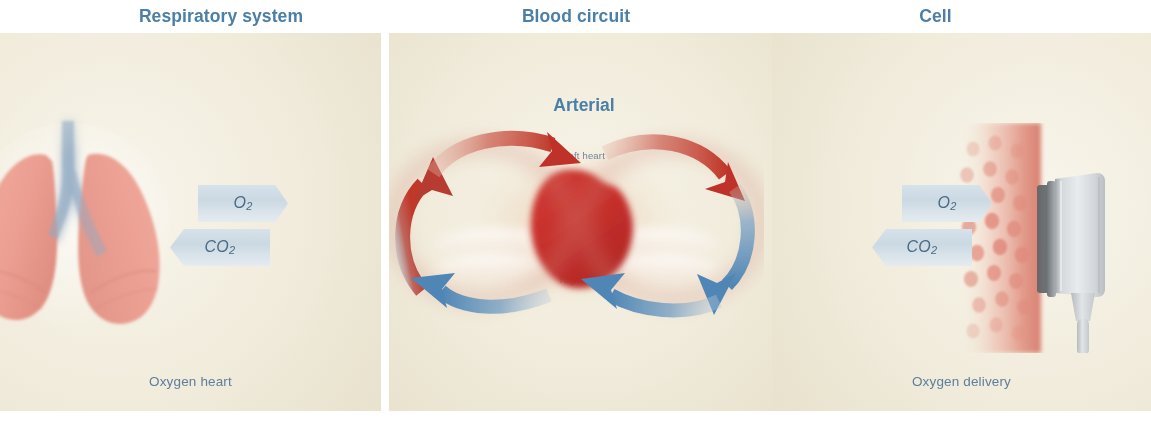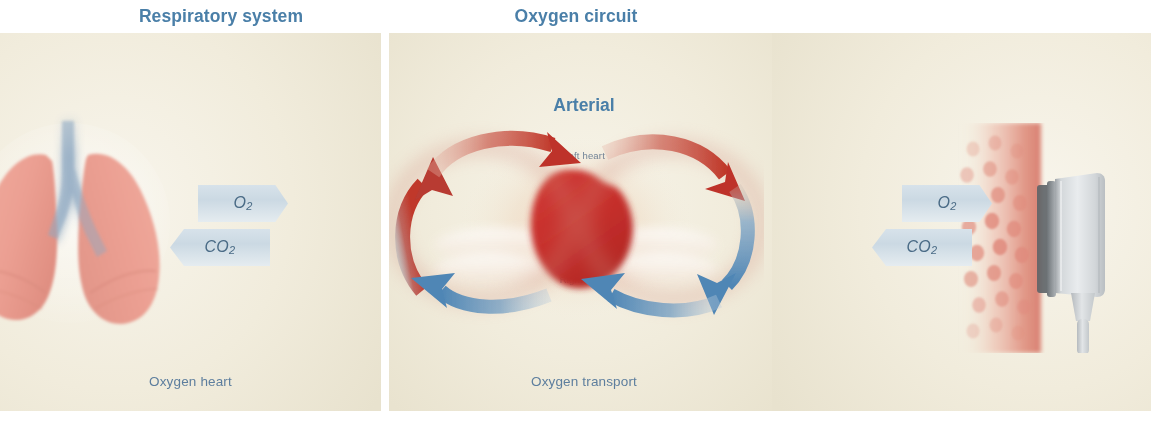--- a/index.html
+++ b/index.html
@@ -122,21 +122,22 @@
 
   
   .heart-wrap { position: absolute; left: 0; top: 0; width: 100%; height: 100%; }
 </style>
 </head>
 <body>
 
 <div id="root">
 
   <div class="col-header" id="hdr-resp">Respiratory system</div>
-  <div class="col-header" id="hdr-blood">Oxygen circuit</div>
+  <div class="col-header" id="hdr-blood">Blood circuit</div>
+  <div class="col-header" id="hdr-cell">Cell</div>
 
   <div class="panel" id="panel-resp">
     <div class="panel-bg"></div>
 
     <div class="lungs-wrap">
       <svg width="230" height="230" viewBox="0 0 230 230" xmlns="http://www.w3.org/2000/svg">
         <defs>
           <linearGradient id="lungGradL" x1="0" y1="0" x2="1" y2="0.6">
             <stop offset="0%" stop-color="#f0ab9d"></stop>
             <stop offset="55%" stop-color="#eb9f92"></stop>
@@ -333,21 +334,20 @@
         <path d="M325 282 L308 241 L328 250 L347 240 Z" fill="#4f86b5"></path>
       </g>
 
       <g filter="url(#arrowSoft)">
         <path d="M330 268
                  C 296 284, 250 278, 222 262" stroke="url(#blueFadeBot)" stroke-width="14" fill="none" stroke-linecap="butt"></path>
         <path d="M192 246 L236 240 L222 257 L228 276 Z" fill="#4f86b5"></path>
       </g>
     </svg>
 
-    <div class="caption">Oxygen transport</div>
   </div>
 
   <div class="panel" id="panel-cell">
     <div class="panel-bg"></div>
 
     <div class="gas-chip gas-right" style="left:130px; top:152px; width:90px;">
       <span><span>O</span><span class="sub">2</span></span>
     </div>
     <div class="gas-chip gas-left" style="left:100px; top:196px; width:100px;">
       <span><span>CO</span><span class="sub">2</span></span>
@@ -433,15 +433,16 @@
 
         <path d="M110 58 L110 168" stroke="#ffffff" stroke-width="1.6" opacity="0.55" fill="none"></path>
         <path d="M148 54 L148 170" stroke="#a9aeb2" stroke-width="1.2" opacity="0.6" fill="none"></path>
 
         <path d="M120 170 L144 170 L139 198 L125 198 Z" fill="url(#cableGrad)"></path>
 
         <rect x="126" y="196" width="12" height="36" rx="5" fill="url(#cableGrad)"></rect>
       </svg>
     </div>
 
+    <div class="caption">Oxygen delivery</div>
   </div>
 
 </div>
 
 </body></html>

